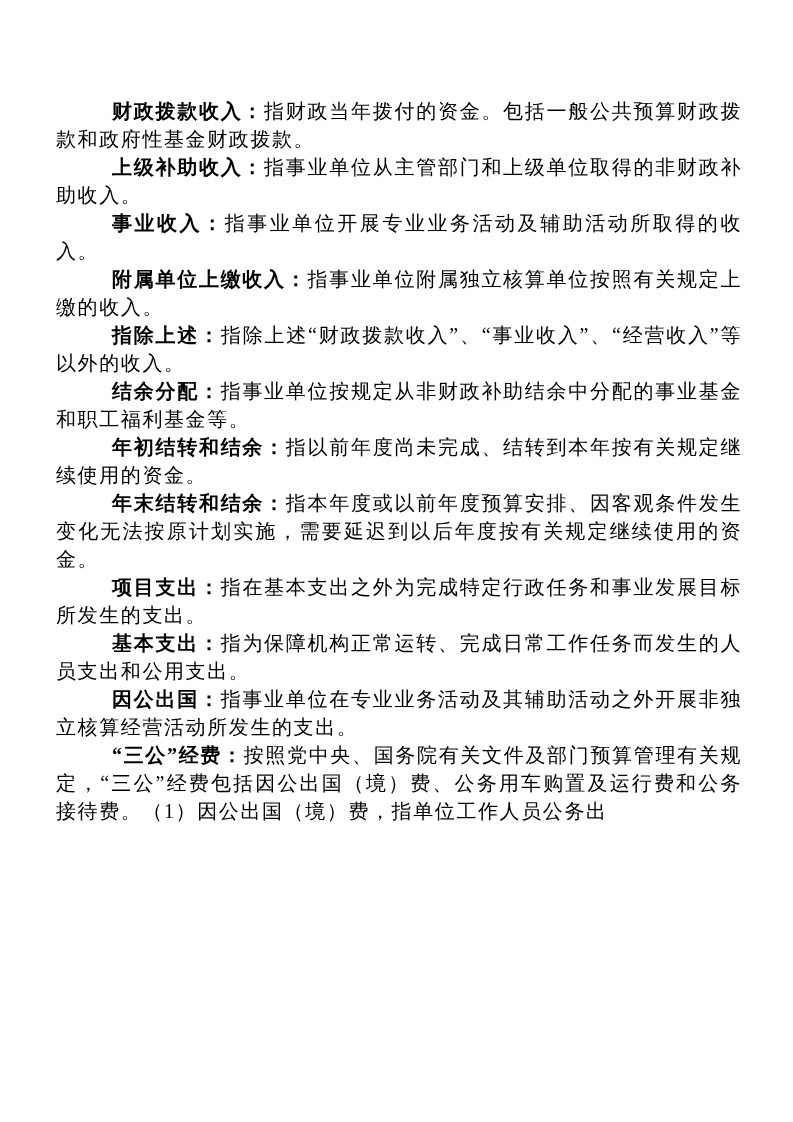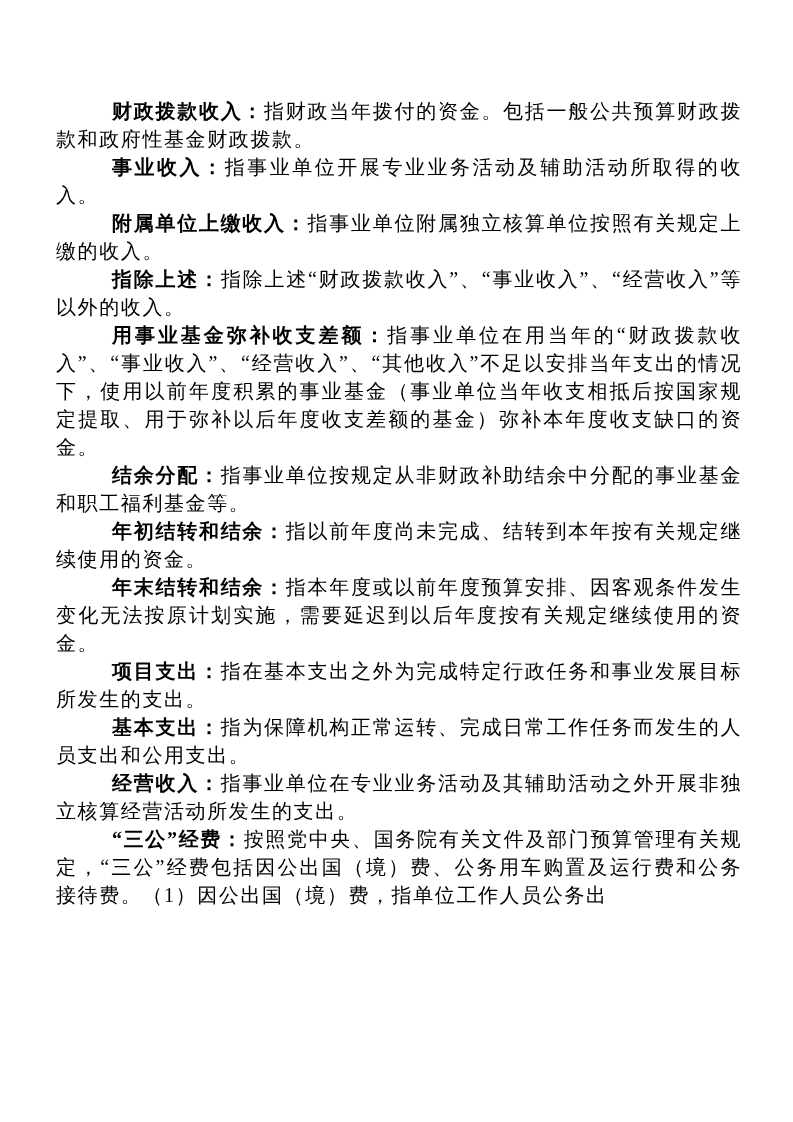--- a/index.html
+++ b/index.html
@@ -34,37 +34,37 @@
     font-weight: bold;
   }
 </style>
 </head>
 <body>
 
 <div class="page">
 
   <p class="para"><span class="term">财政拨款收入：</span><span>指财政当年拨付的资金。包括一般公共预算财政拨款和政府性基金财政拨款。</span></p>
 
+  <p class="para"><span class="term">上级补助收入：</span><span>指事业单位从主管部门和上级单位取得的非财政补助收入。</span></p>
 
   <p class="para"><span class="term">事业收入：</span><span>指事业单位开展专业业务活动及辅助活动所取得的收入。</span></p>
 
 
   <p class="para"><span class="term">附属单位上缴收入：</span><span>指事业单位附属独立核算单位按照有关规定上缴的收入。</span></p>
 
   <p class="para"><span class="term">指除上述：</span><span>指除上述“财政拨款收入”、“事业收入”、“经营收入”等以外的收入。</span></p>
 
-  <p class="para"><span class="term">用事业基金弥补收支差额：</span><span>指事业单位在用当年的“财政拨款收入”、“事业收入”、“经营收入”、“其他收入”不足以安排当年支出的情况下，使用以前年度积累的事业基金（事业单位当年收支相抵后按国家规定提取、用于弥补以后年度收支差额的基金）弥补本年度收支缺口的资金。</span></p>
 
   <p class="para"><span class="term">结余分配：</span><span>指事业单位按规定从非财政补助结余中分配的事业基金和职工福利基金等。</span></p>
 
   <p class="para"><span class="term">年初结转和结余：</span><span>指以前年度尚未完成、结转到本年按有关规定继续使用的资金。</span></p>
 
   <p class="para"><span class="term">年末结转和结余：</span><span>指本年度或以前年度预算安排、因客观条件发生变化无法按原计划实施，需要延迟到以后年度按有关规定继续使用的资金。</span></p>
 
   <p class="para"><span class="term">项目支出：</span><span>指在基本支出之外为完成特定行政任务和事业发展目标所发生的支出。</span></p>
 
   <p class="para"><span class="term">基本支出：</span><span>指为保障机构正常运转、完成日常工作任务而发生的人员支出和公用支出。</span></p>
 
-  <p class="para"><span class="term">经营收入：</span><span>指事业单位在专业业务活动及其辅助活动之外开展非独立核算经营活动所发生的支出。</span></p>
+  <p class="para"><span class="term">因公出国：</span><span>指事业单位在专业业务活动及其辅助活动之外开展非独立核算经营活动所发生的支出。</span></p>
 
   <p class="para"><span class="term">“三公”经费：</span><span>按照党中央、国务院有关文件及部门预算管理有关规定，“三公”经费包括因公出国（境）费、公务用车购置及运行费和公务接待费。（1）因公出国（境）费，指单位工作人员公务出</span></p>
 
 </div>
 
 </body></html>

